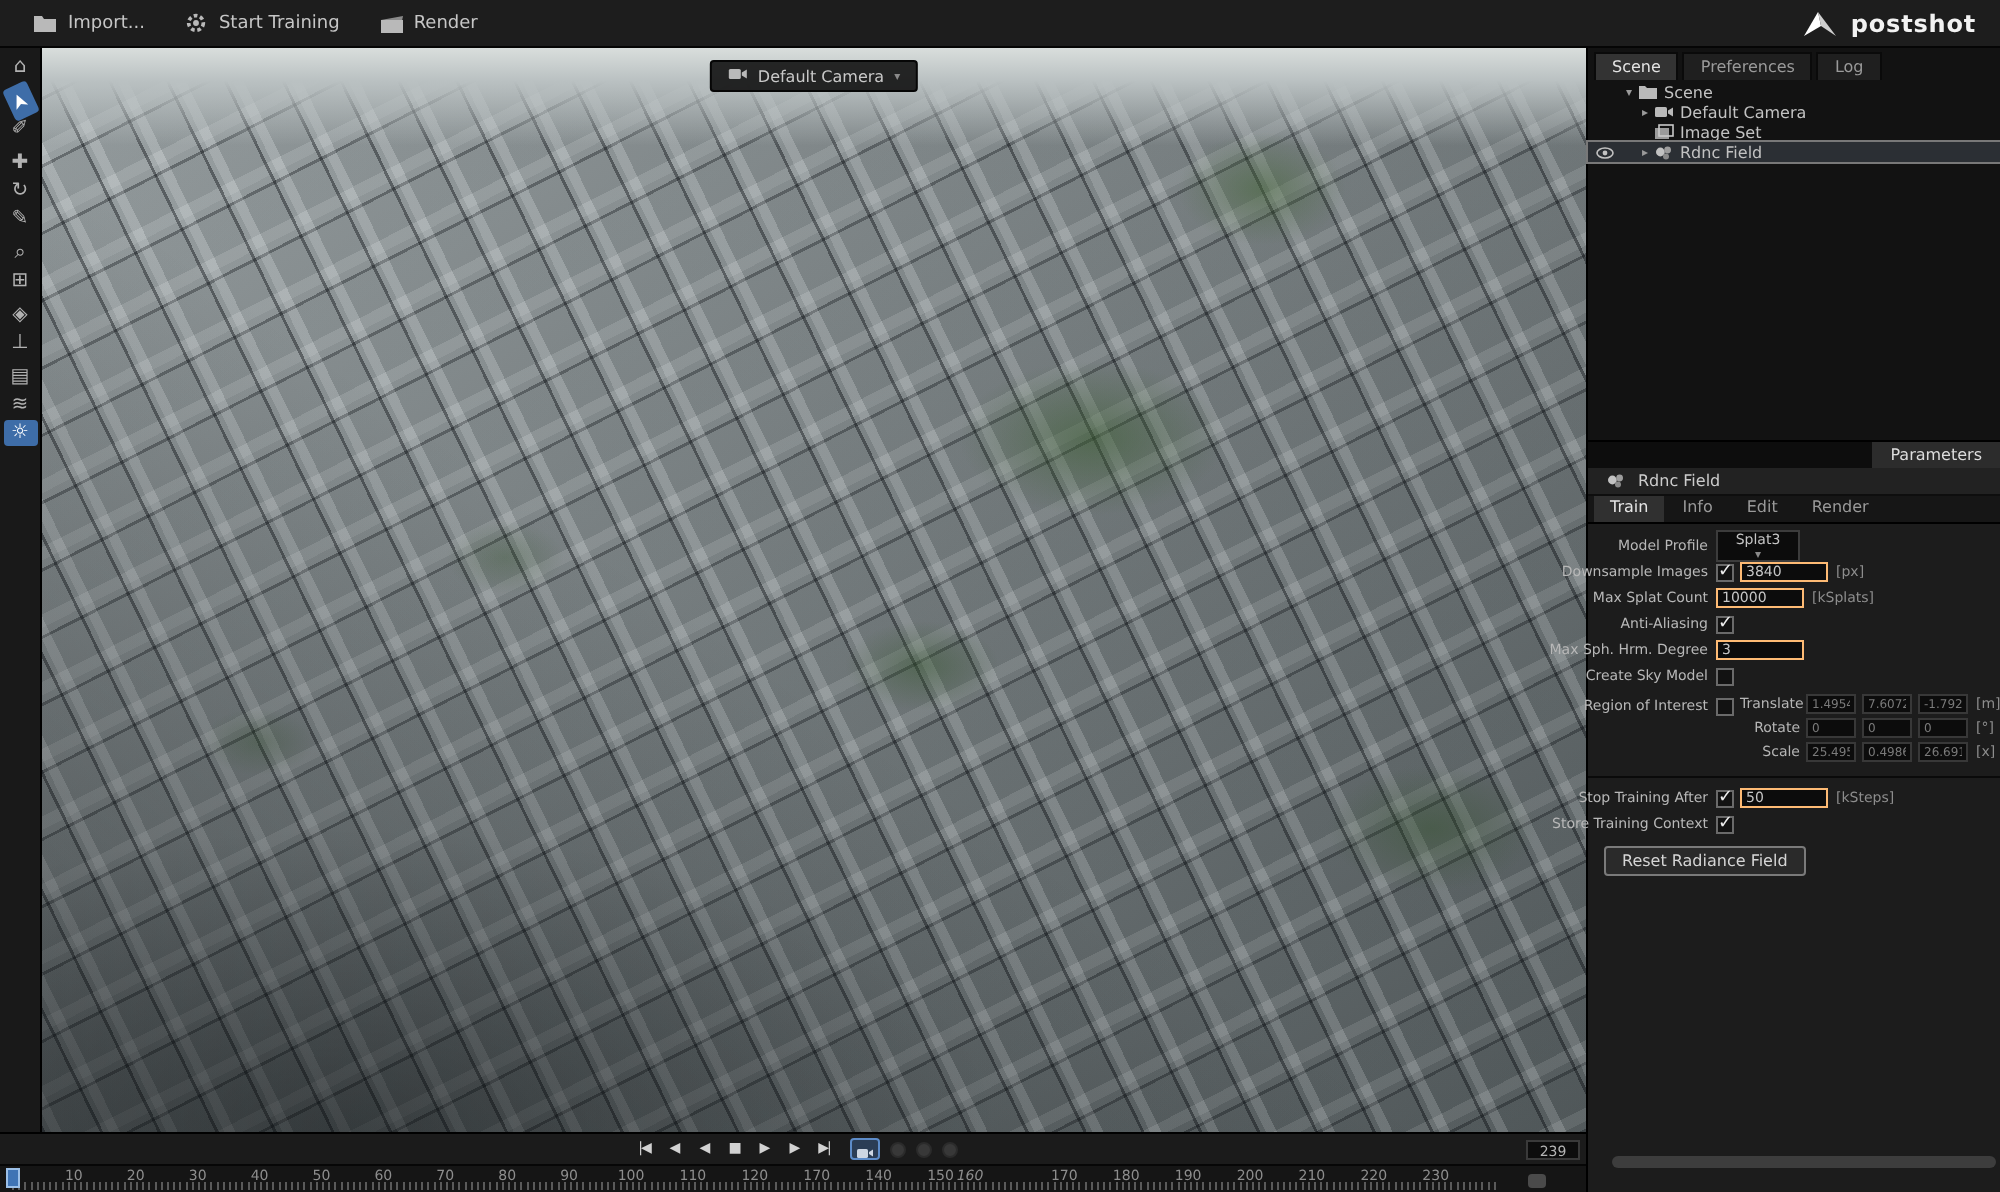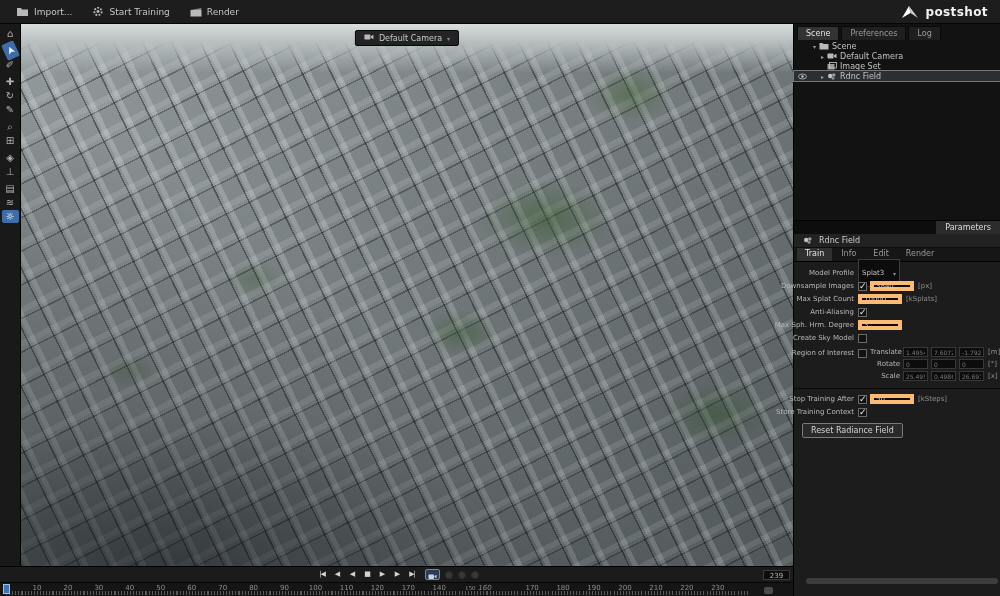--- a/index.html
+++ b/index.html
@@ -85,25 +85,25 @@
   .ttabs{height:13px;background:#161616;display:flex;padding-left:3px;gap:1px;border-bottom:1px solid #000;}
   .ttab{padding:1px 8px;font-size:8px;color:#999;}
   .ttab.active{background:#303030;color:#e5e5e5;}
   .form{padding-top:5px;font-size:8px;}
   .prow{display:flex;align-items:center;height:12px;margin-bottom:1px;}
   .plabel{width:60px;flex:none;display:flex;justify-content:flex-end;font-size:7px;color:#b8b8b8;
     margin-right:4px;white-space:nowrap;}
   .cb{width:9px;height:9px;border:1px solid #6a6a6a;background:#121212;box-sizing:border-box;
     position:relative;margin-right:3px;flex:none;}
   .cb.checked::after{content:"\2713";position:absolute;left:0px;top:-2px;font-size:9px;color:#eee;}
-  .pinput{width:44px;height:10px;background:#0c0c0c;border:4px solid #fdba74;color:#c5c5c5;
+  .pinput{width:44px;height:10px;background:#0c0c0c;border:1px solid #fdba74;color:#c5c5c5;
     font-size:7px;font-family:inherit;padding:0 2px;box-sizing:border-box;}
   .unit{color:#8d8d8d;margin-left:4px;font-size:7px;white-space:nowrap;}
-  .select{width:42px;height:28px;background:#0c0c0c;border:1px solid #3c3c3c;display:flex;align-items:center;
-    justify-content:space-between;padding:0 3px;font-size:7px;color:#c5c5c5;box-sizing:border-box;}
+  .select{width:42px;height:16px;background:#0c0c0c;border:1px solid #3c3c3c;display:flex;align-items:center;
+    justify-content:space-between;padding:0 3px;font-size:7px;color:#c5c5c5;box-sizing:border-box;flex-direction:column;}
   .select .sel-caret{font-size:6px;color:#8a8a8a;}
   .roi-block{display:flex;align-items:flex-start;margin-top:3px;}
   .roi-block .plabel,.roi-block .cb{margin-top:2px;}
   .roi-row{display:flex;align-items:center;margin-bottom:2px;}
   .roi-label{width:30px;flex:none;text-align:right;font-size:7px;color:#b5b5b5;margin-right:3px;white-space:nowrap;}
   .roi-input{width:25px;height:10px;background:#0c0c0c;border:1px solid #383838;color:#7a7a7a;
     font-size:6px;font-family:inherit;padding:0 2px;box-sizing:border-box;margin-right:3px;}
   .roi-unit{margin-left:1px;}
   .divider{border-top:1px solid #0a0a0a;margin:5px 0 4px 0;}
   .reset-btn{display:inline-block;margin:4px 0 0 8px;padding:2px 8px;font-size:8px;color:#d5d5d5;
@@ -217,21 +217,21 @@
         <span class="flabel" data-name="frame-label-50" style="left: 154.75px;">50</span>
         <span class="flabel" data-name="frame-label-60" style="left: 185.7px;">60</span>
         <span class="flabel" data-name="frame-label-70" style="left: 216.65px;">70</span>
         <span class="flabel" data-name="frame-label-80" style="left: 247.6px;">80</span>
         <span class="flabel" data-name="frame-label-90" style="left: 278.55px;">90</span>
         <span class="flabel" data-name="frame-label-100" style="left: 309.5px;">100</span>
         <span class="flabel" data-name="frame-label-110" style="left: 340.45px;">110</span>
         <span class="flabel" data-name="frame-label-120" style="left: 371.4px;">120</span>
         <span class="flabel" data-name="frame-label-130" style="left: 402.35px;">170</span>
         <span class="flabel" data-name="frame-label-140" style="left: 433.3px;">140</span>
-        <span class="flabel" data-name="frame-label-150" style="left: 464.25px; font-family: Liberation Serif, serif;">150</span>
+        <span class="flabel" data-name="frame-label-150" style="left: 464.25px;">150</span>
         <span class="flabel" data-name="frame-label-160" style="left: 479px; font-style: italic;">160</span>
         <span class="flabel" data-name="frame-label-170" style="left: 526.15px;">170</span>
         <span class="flabel" data-name="frame-label-180" style="left: 557.1px;">180</span>
         <span class="flabel" data-name="frame-label-190" style="left: 588.05px;">190</span>
         <span class="flabel" data-name="frame-label-200" style="left: 619px;">200</span>
         <span class="flabel" data-name="frame-label-210" style="left: 649.95px;">210</span>
         <span class="flabel" data-name="frame-label-220" style="left: 680.9px;">220</span>
         <span class="flabel" data-name="frame-label-230" style="left: 711.85px;">230</span>
       </div>
     <div class="playhead" data-name="playhead"></div>

